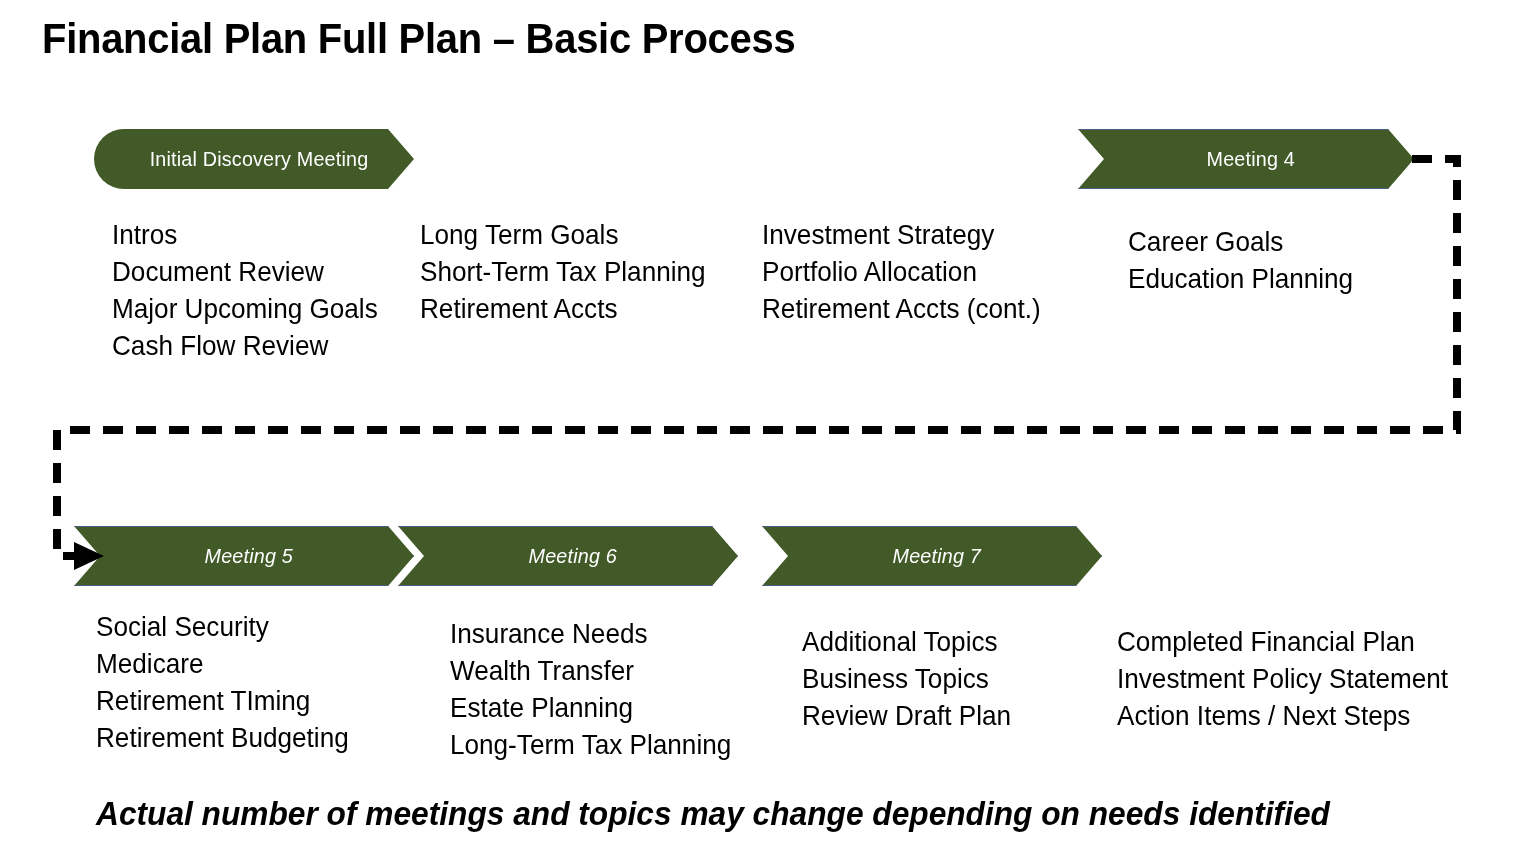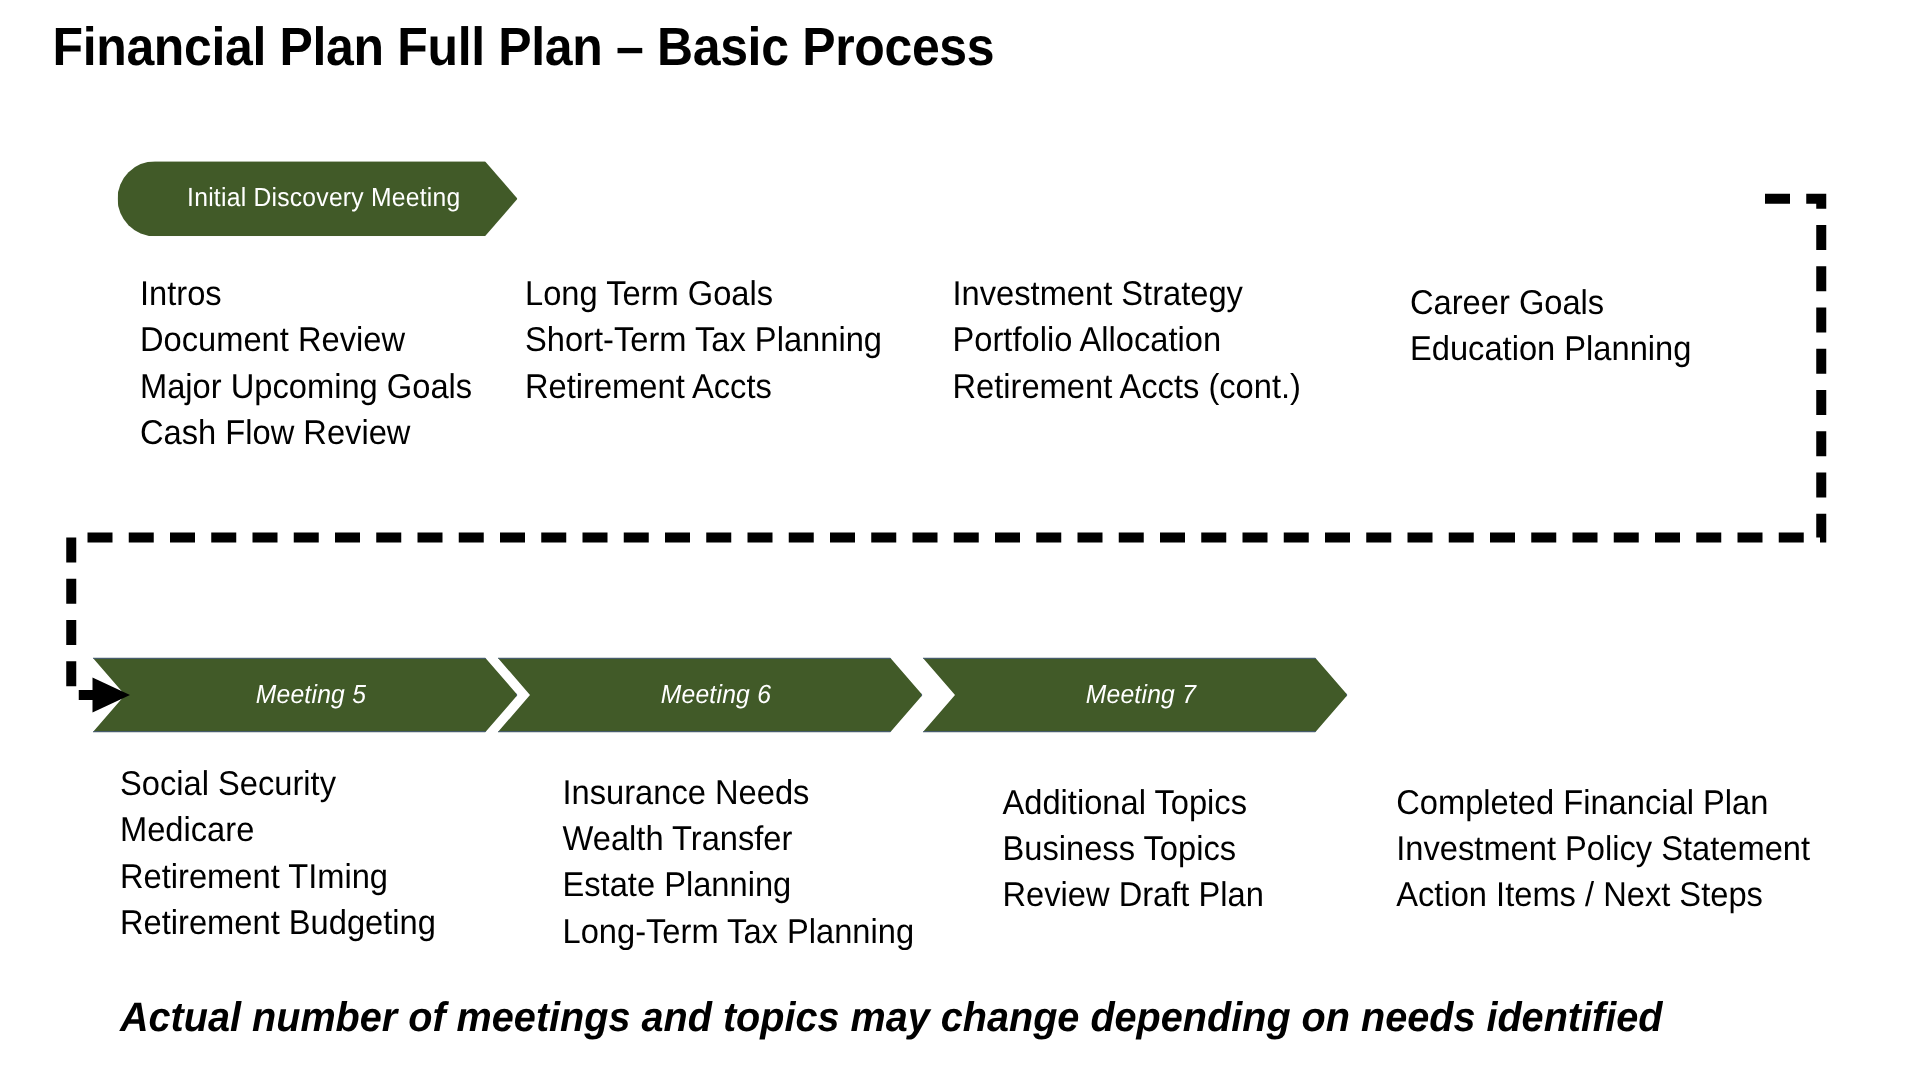--- a/index.html
+++ b/index.html
@@ -107,20 +107,23 @@
 </style>
 </head>
 <body>
 
 <div id="page-title">Financial Plan Full Plan – Basic Process</div>
 
 <div class="chev-row" id="chev-row-1">
   <div class="chev pill" style="left:94px; width:320px;">
     <span class="chev-label">Initial Discovery Meeting</span>
   </div>
+  <div class="chev arrow" style="left:1078px; width:336px;">
+    <span class="chev-label">Meeting 4</span>
+  </div>
 </div>
 
 <div class="topics" style="left:112px; top:216px;">
   <div>Intros</div>
   <div>Document Review</div>
   <div>Major Upcoming Goals</div>
   <div>Cash Flow Review</div>
 </div>
 
 <div class="topics" style="left:420px; top:216px;">
@@ -140,21 +143,21 @@
   <div>Education Planning</div>
 </div>
 
 <div class="chev-row" id="chev-row-2">
   <div class="chev arrow" style="left:74px; width:340px;">
     <span class="chev-label">Meeting 5</span>
   </div>
   <div class="chev arrow" style="left:398px; width:340px;">
     <span class="chev-label">Meeting 6</span>
   </div>
-  <div class="chev arrow" style="left:738px; width:340px;">
+  <div class="chev arrow" style="left:762px; width:340px;">
     <span class="chev-label">Meeting 7</span>
   </div>
 </div>
 
 <div class="topics" style="left:96px; top:608px;">
   <div>Social Security</div>
   <div>Medicare</div>
   <div>Retirement TIming</div>
   <div>Retirement Budgeting</div>
 </div>

